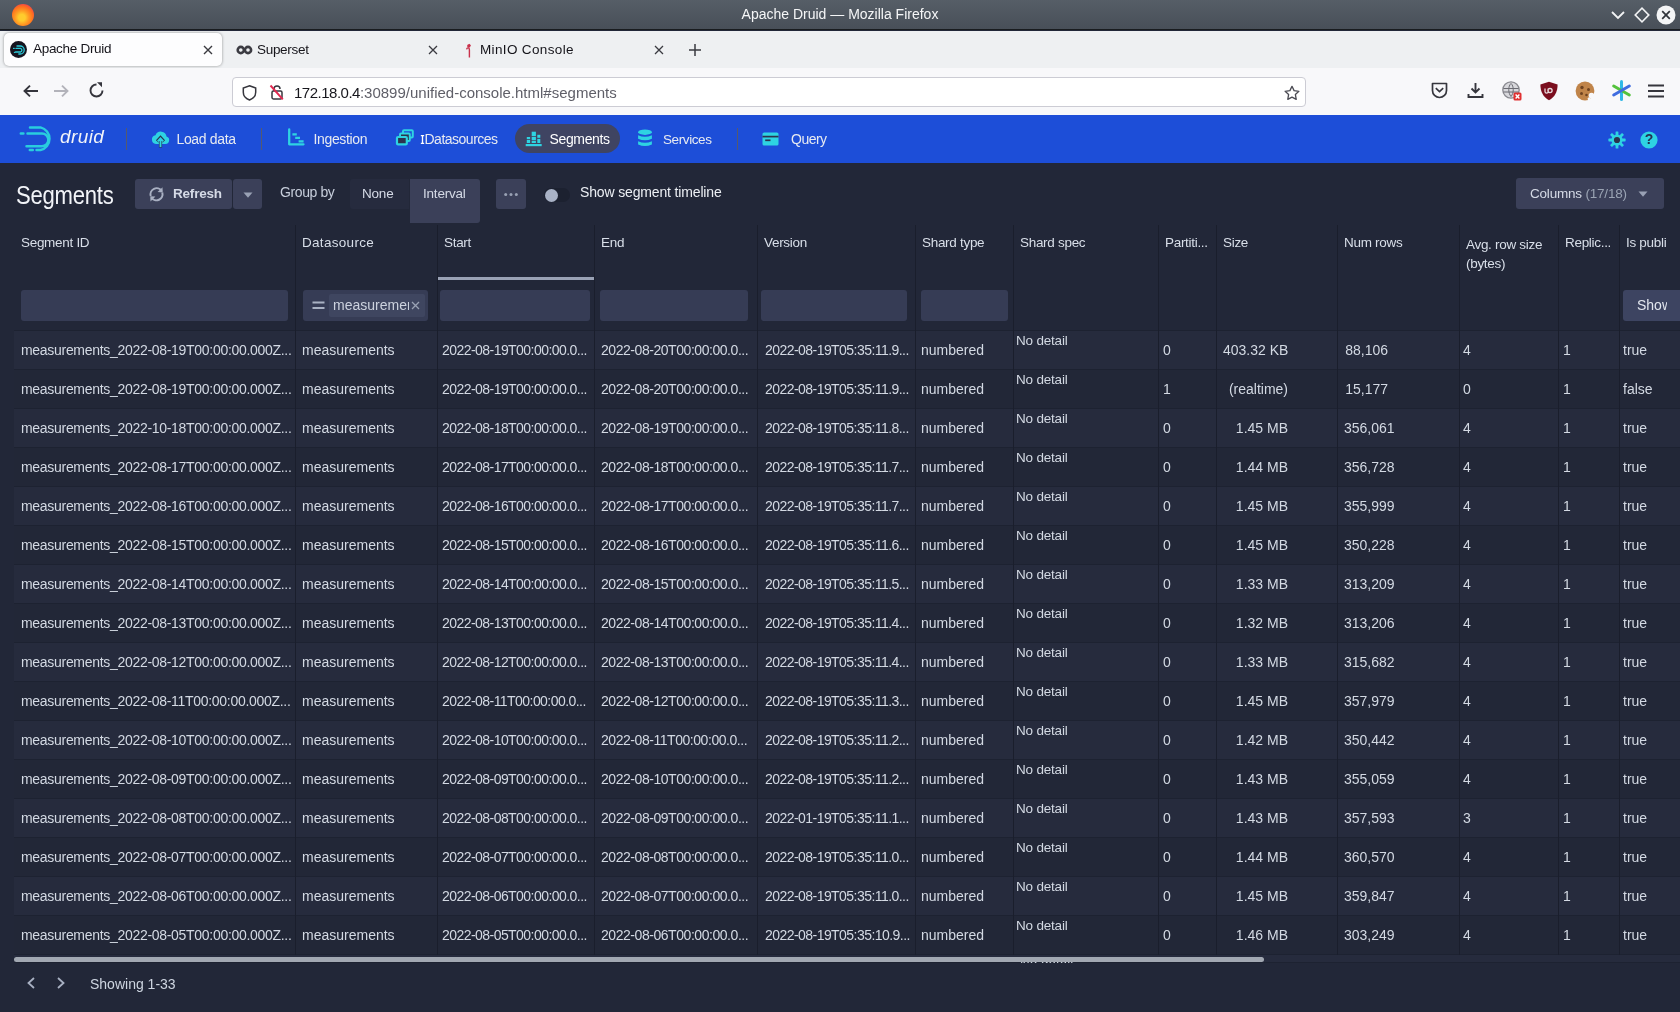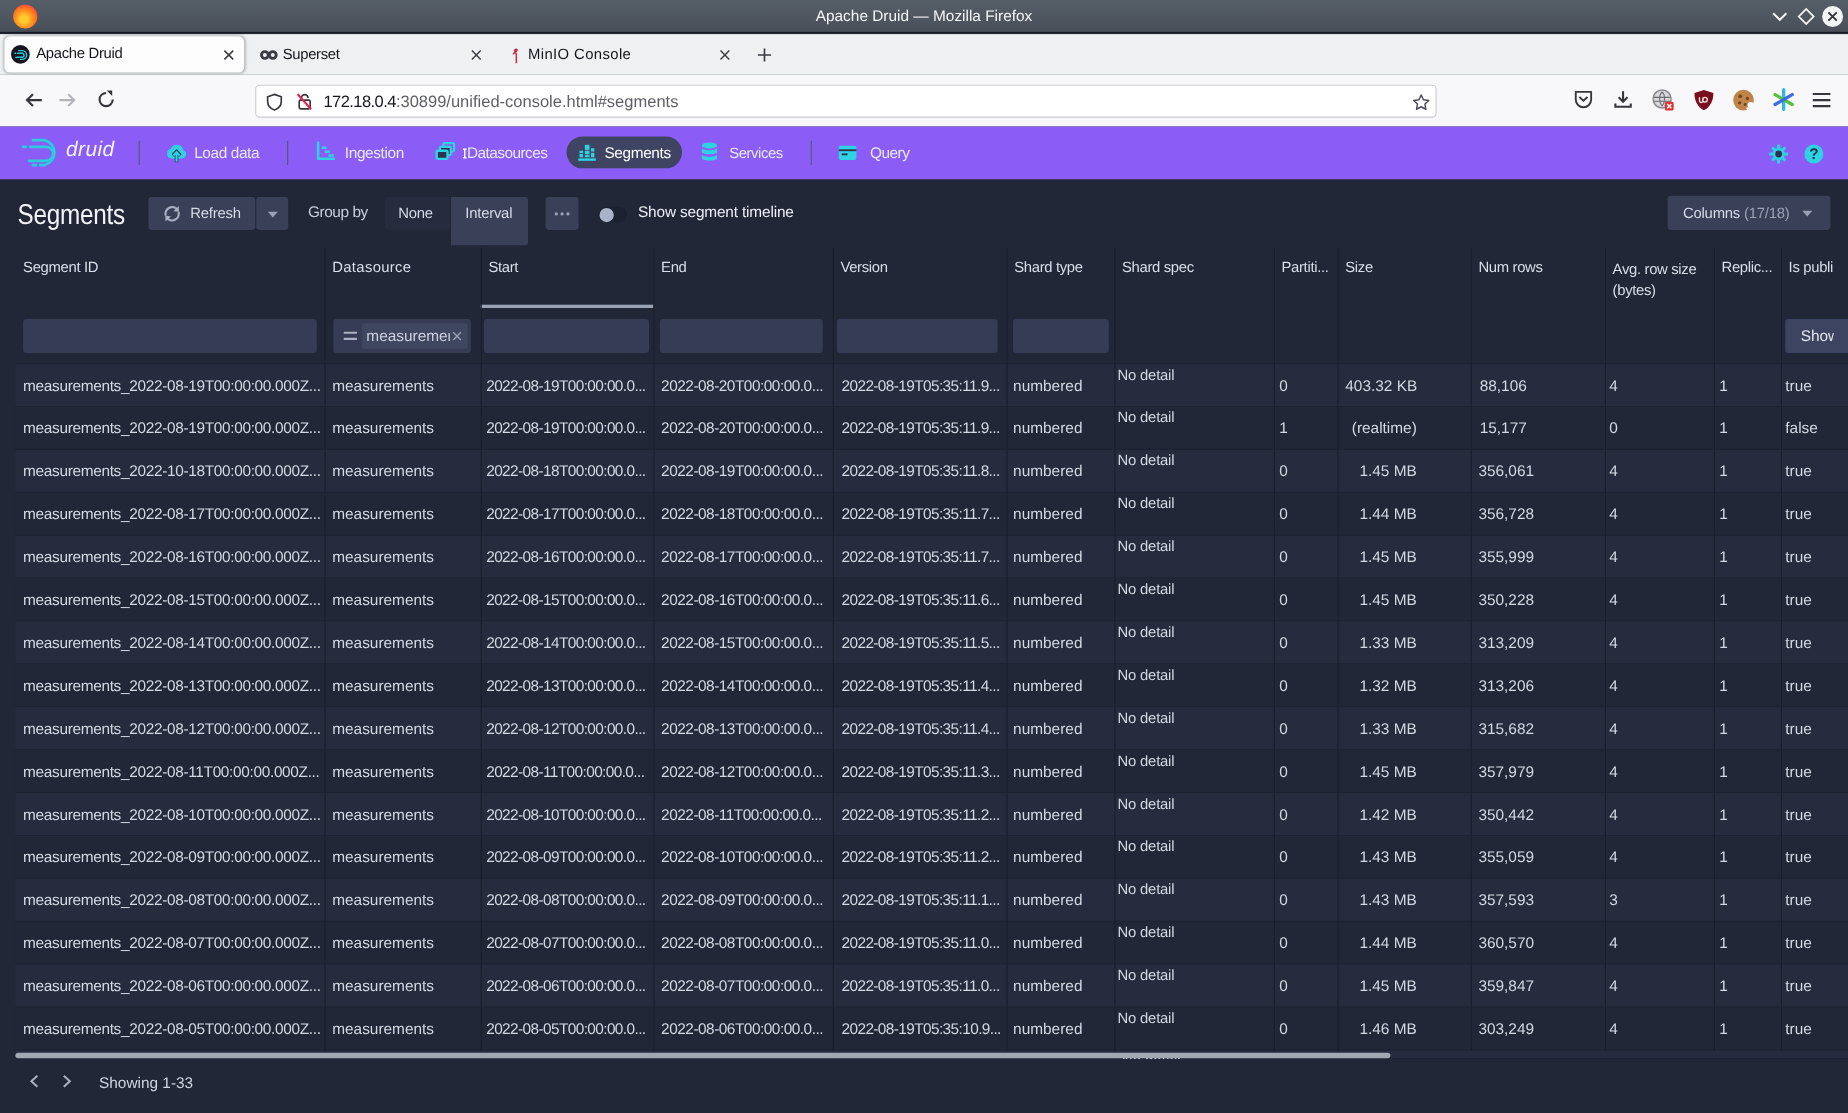--- a/index.html
+++ b/index.html
@@ -12,21 +12,21 @@
 #titlebar .title { position:absolute; left:0; right:0; top:0; height:30px; line-height:29px;
   text-align:center; color:#f5f6f7; font-size:14px; }
 #tabstrip { position:absolute; left:0; top:31px; width:1680px; height:37px; background:#eef0f2;text-align:center; }
 .tab-active { position:absolute; left:4px; top:2px; width:218px; height:33px; background:#fdfdfe;
   border-radius:5px; box-shadow:0 0 3px rgba(0,0,0,.4); }
 .tabtxt { font-size:13.5px; color:#15141a; letter-spacing:-0.3px; }
 #urlrow { position:absolute; left:0; top:68px; width:1680px; height:47px; background:#f8f8fa; }
 #urlbox { position:absolute; left:232px; top:9px; width:1074px; height:30px; background:#ffffff;
   border:1px solid #ccccd4; border-radius:4px; }
 
-#dheader { position:absolute; left:0; top:115px; width:1680px; height:48px; background:#8b5cf6; }
+#dheader { position:absolute; left:0; top:115px; width:1680px; height:48px; background:#1d4ed8; }
 .navtxt { position:absolute; top:16px; color:#e7eaf1; font-size:14px; letter-spacing:-0.35px; white-space:nowrap; }
 .vsep { position:absolute; top:13px; width:1px; height:22px; background:#545970; }
 
 .btn { position:absolute; background:#3b4059; border-radius:3px; color:#d5dae6; font-size:13.5px; letter-spacing:-0.2px; }
 
 #table { position:absolute; left:0; top:225px; width:1680px; height:738px; overflow:hidden; }
 .hcell { position:absolute; color:#d9dfe9; font-size:13.5px; letter-spacing:-0.3px; }
 .row { box-shadow:inset 0 -1px #1d2231; display:grid; grid-template-columns:281px 142px 157px 163px 158px 98px 145px 58px 121px 122px 99px 61px 110px;
   height:39px; }
 .cell { font-size:14px; color:#d3d9e3; padding-left:7px; line-height:39px; white-space:nowrap; overflow:hidden; }
@@ -230,21 +230,21 @@
 
 <div id="controls" class="abs" style="left:0;top:163px;width:1680px;height:62px;">
   <span style="position:absolute;left:16px;top:17px;font-size:26px;color:#f2f4f8;transform:scaleX(0.85);transform-origin:0 0;letter-spacing:-0.3px;">Segments</span>
   <div class="btn" style="left:135px;top:16px;width:97px;height:30px;">
     <svg style="left:13px;top:6px;" width="17" height="18" viewBox="0 0 17 18">
       <path d="M2.7,11 A6.1,6.1 0 0 1 13.6,5.9" fill="none" stroke="#a9b0c2" stroke-width="2"></path>
       <path d="M14.5,2.2 L14.7,7.4 L9.6,7.1 Z" fill="#a9b0c2"></path>
       <path d="M14.3,7.6 A6.1,6.1 0 0 1 3.4,12.7" fill="none" stroke="#a9b0c2" stroke-width="2"></path>
       <path d="M2.5,16.4 L2.3,11.2 L7.4,11.5 Z" fill="#a9b0c2"></path>
     </svg>
-    <span style="position:absolute;left:38px;top:7px;">Refresh</span>
+    <span style="position:absolute;left:38px;top:7px;font-weight:bold;">Refresh</span>
   </div>
   <div class="btn" style="left:233px;top:16px;width:29px;height:30px;">
     <svg style="left:10px;top:13px;" width="10" height="6" viewBox="0 0 10 6">
         <path d="M0.5,0.5 H9.5 L5,5.8 Z" fill="#99a1b4"></path>
       </svg>
   </div>
   <span style="position:absolute;left:280px;top:21px;font-size:14px;letter-spacing:-0.4px;color:#c7cedb;">Group by</span>
   <div class="btn" style="left:350px;top:16px;width:59px;height:30px;background:#262b3e;border-radius:3px 0 0 3px;">
       <span style="position:absolute;left:12px;top:7px;">None</span>
     </div>
@@ -484,21 +484,21 @@
         <div class="cell" style="text-align:right;padding-right:71px;">355,059</div>
         <div class="cell" style="padding-left:4px;">4</div>
         <div class="cell" style="padding-left:5px;">1</div>
         <div class="cell" style="padding-left:4px;">true</div>
       </div>
       <div class="row odd">
         <div class="cell" style="letter-spacing:-0.3px;">measurements_2022-08-08T00:00:00.000Z...</div>
         <div class="cell">measurements</div>
         <div class="cell dt" style="padding-left:5px;">2022-08-08T00:00:00.0...</div>
         <div class="cell" style="padding-left:7px;letter-spacing:-0.45px;">2022-08-09T00:00:00.0...</div>
-        <div class="cell dt" style="padding-left:8px;">2022-08-19T05:35:11.1...</div>
+        <div class="cell dt" style="padding-left:8px;">2022-01-19T05:35:11.1...</div>
         <div class="cell" style="padding-left:6px;">numbered</div>
         <div class="cell" style="line-height:14px;padding-top:3px;padding-left:3px;font-size:13.5px;letter-spacing:-0.2px;">No detail</div>
         <div class="cell" style="padding-left:5px;">0</div>
         <div class="cell" style="text-align:right;padding-right:49px;">1.43 MB</div>
         <div class="cell" style="text-align:right;padding-right:71px;">357,593</div>
         <div class="cell" style="padding-left:4px;">3</div>
         <div class="cell" style="padding-left:5px;">1</div>
         <div class="cell" style="padding-left:4px;">true</div>
       </div>
       <div class="row even">

